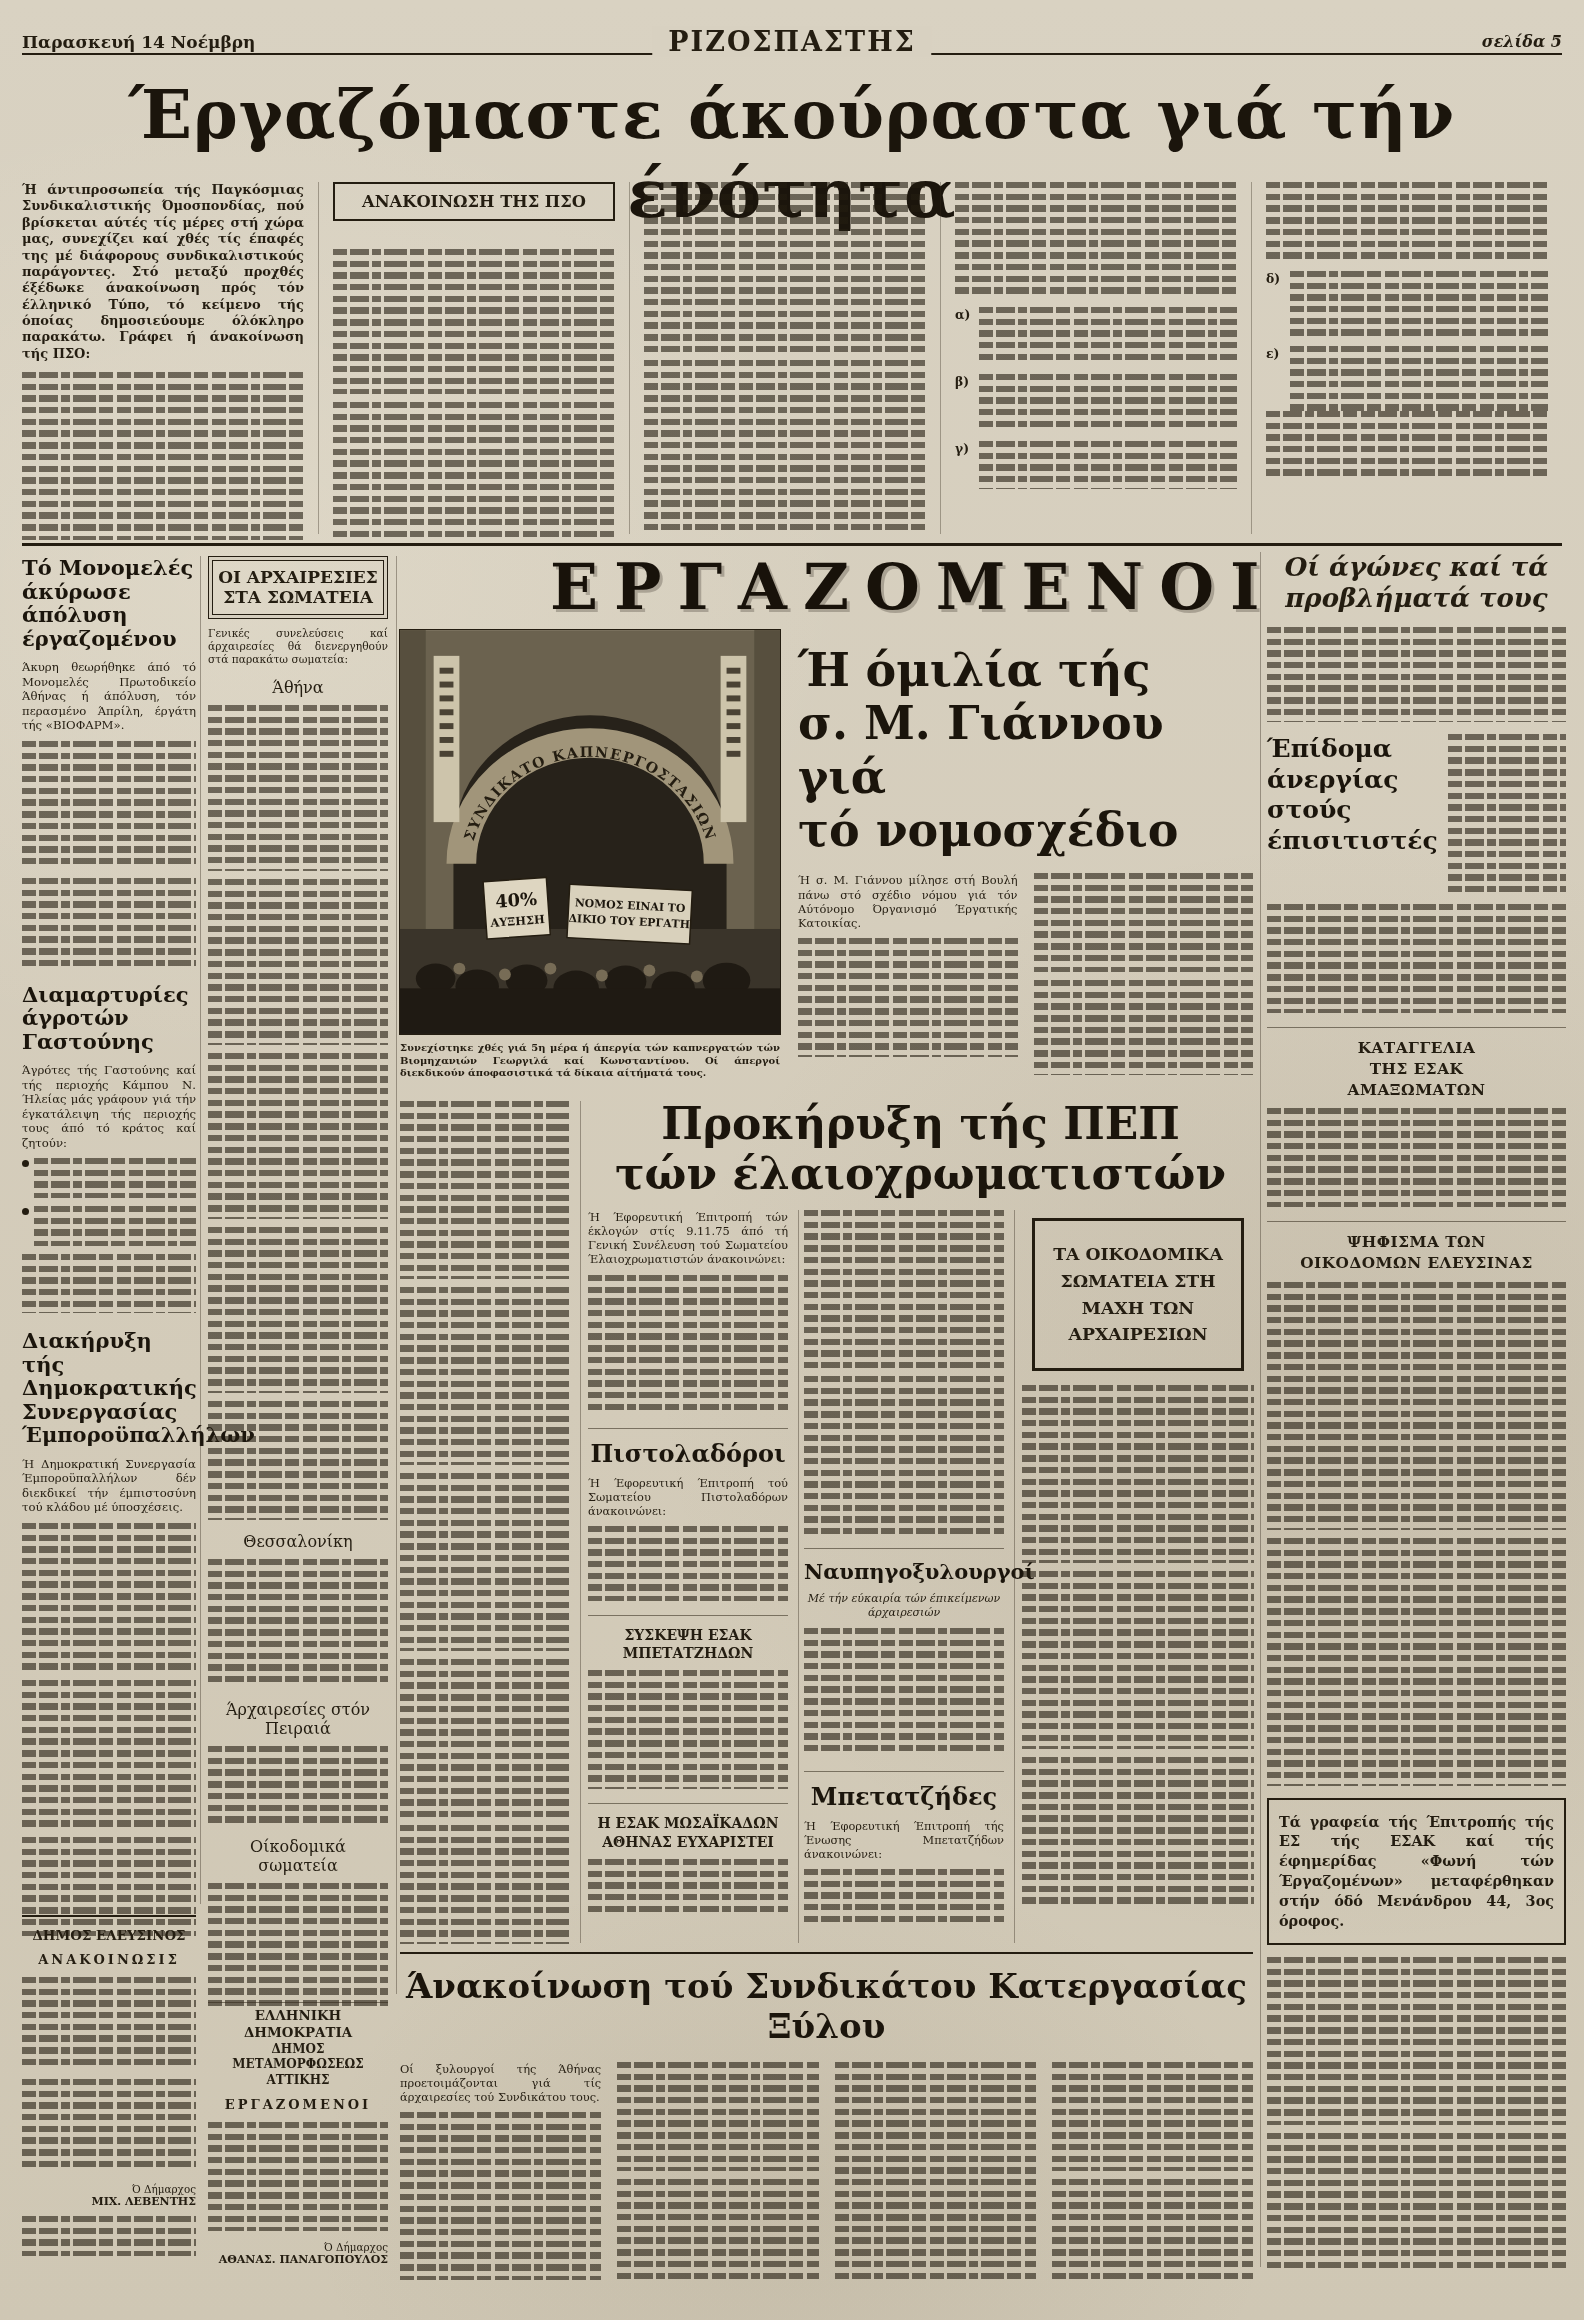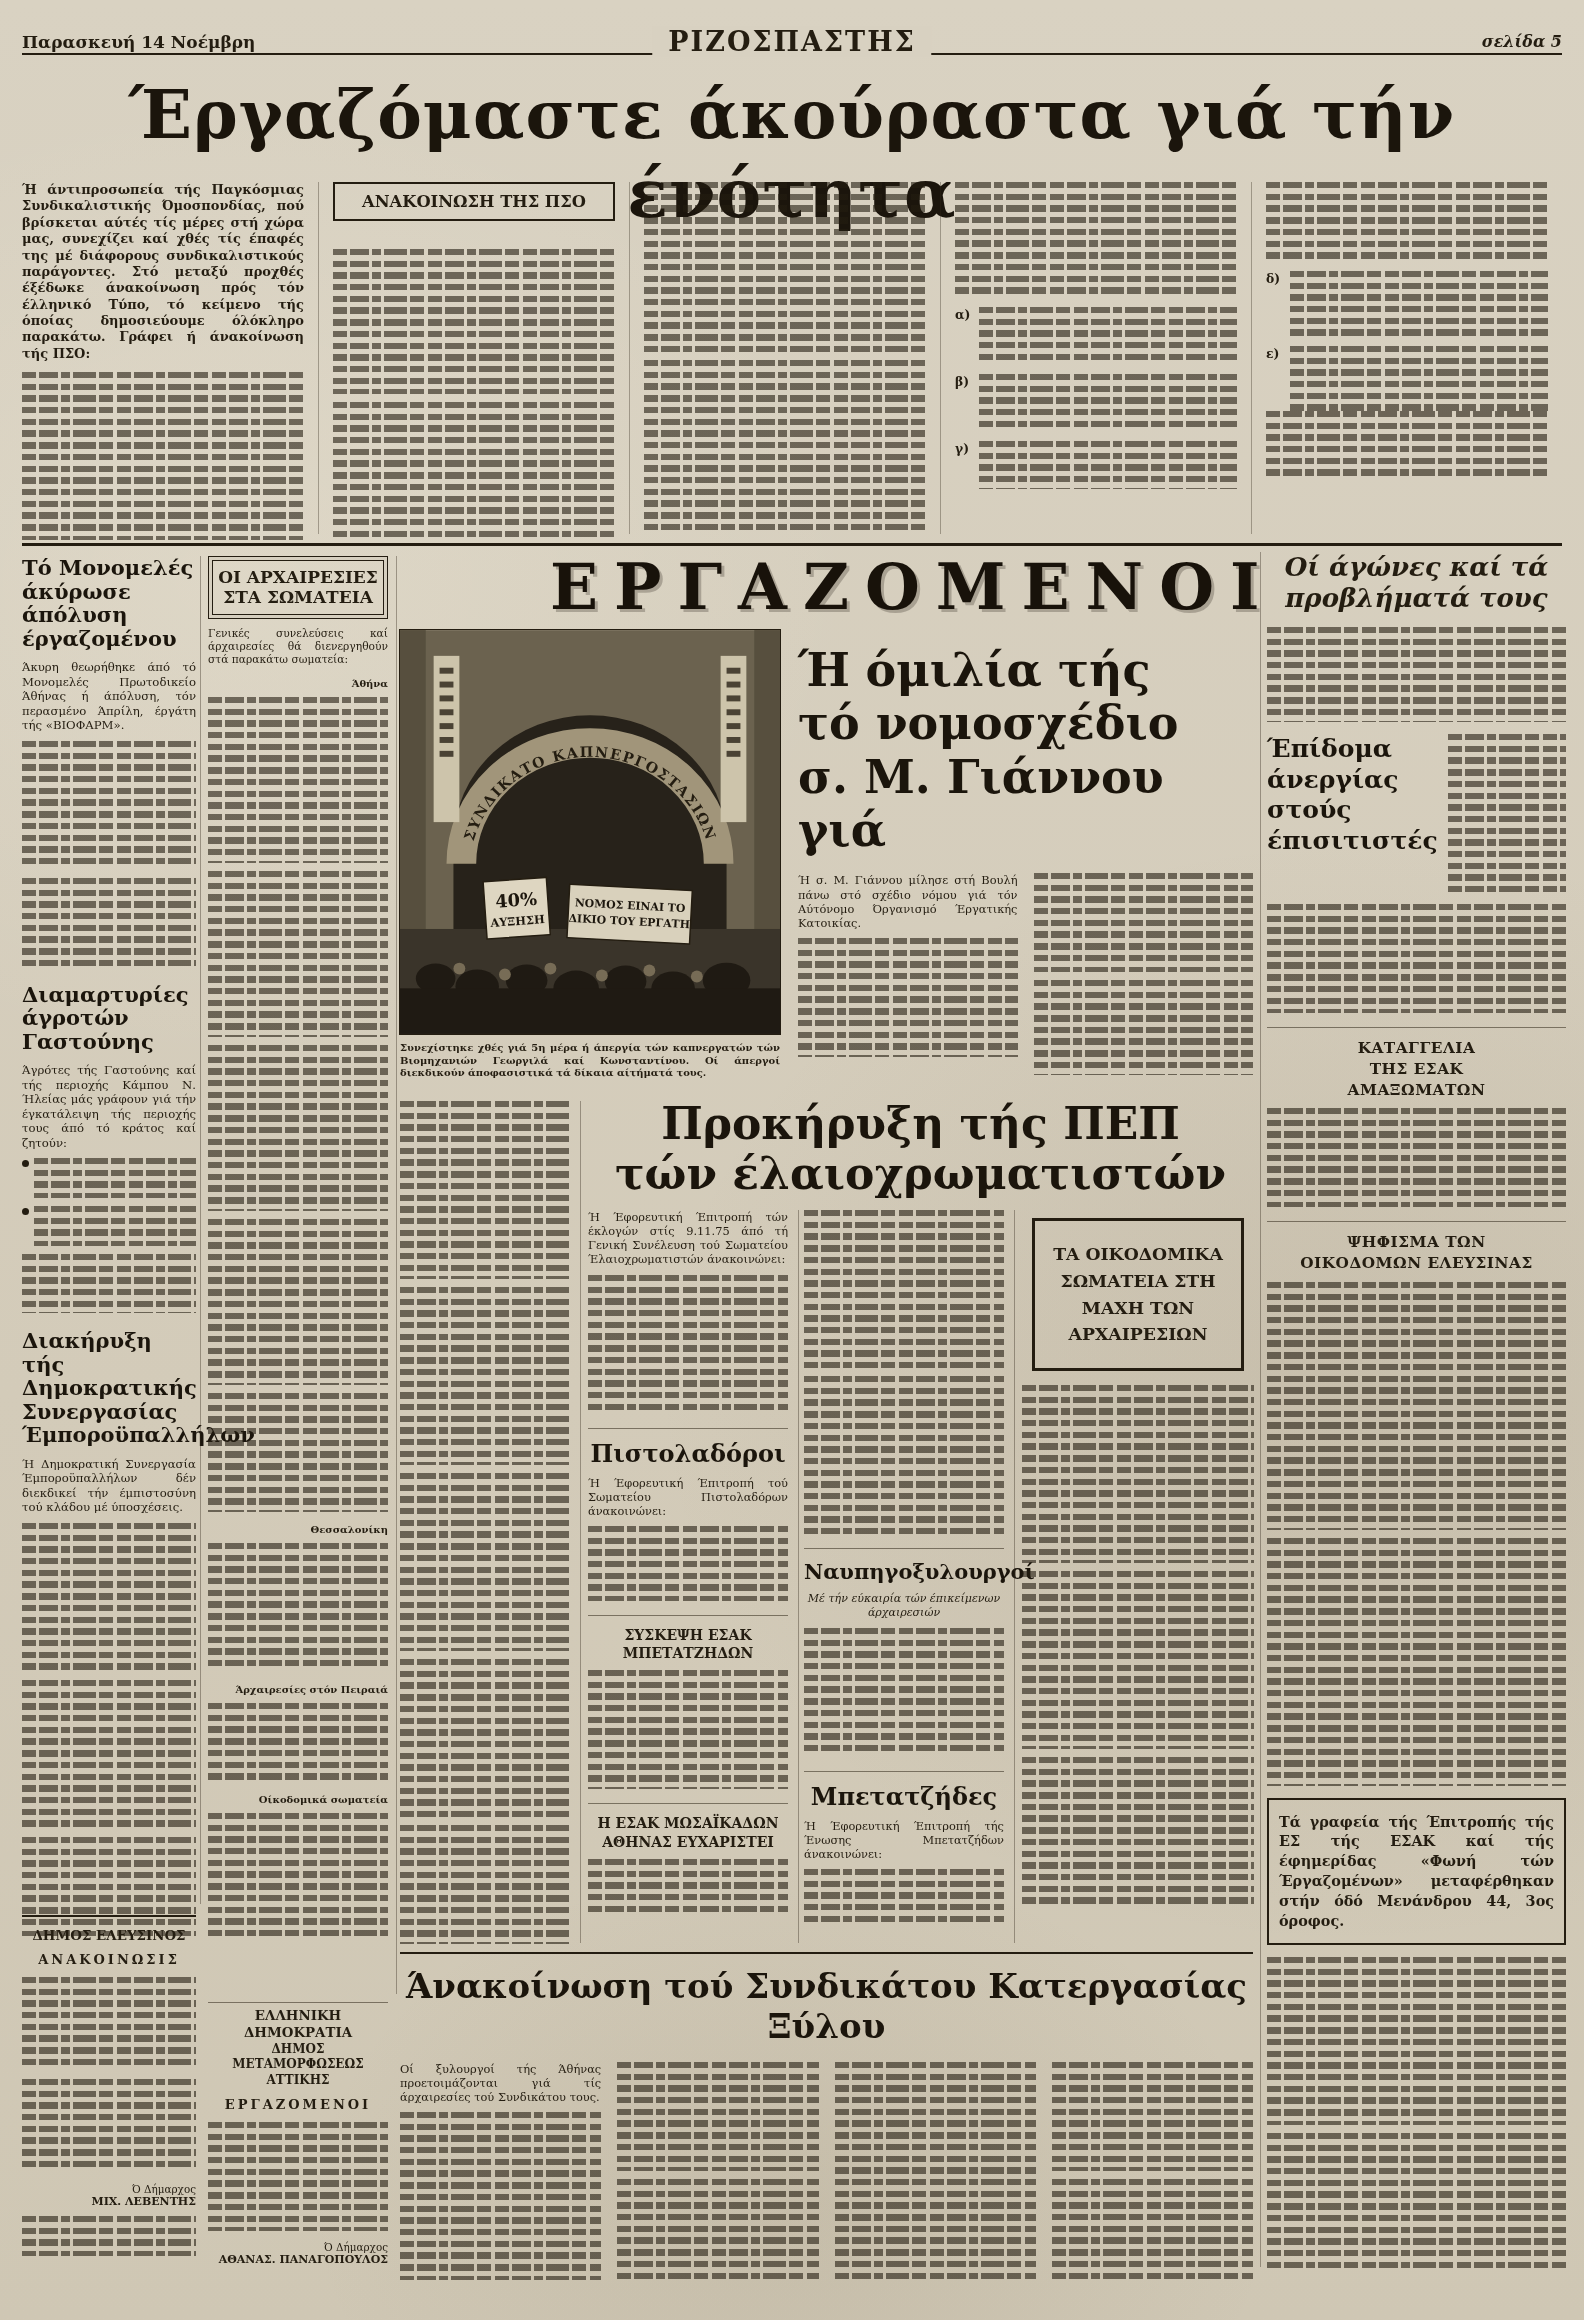--- a/index.html
+++ b/index.html
@@ -47,21 +47,21 @@
   .h-left.first{margin-top:0}
   .lead{font-size:11.7px;line-height:1.24;text-align:justify;margin-bottom:8px}
   .brow{display:flex;gap:5px;margin-top:8px}
   .bdot{width:7px;height:7px;border-radius:50%;background:#241d11;margin-top:2px;flex:0 0 7px}
   .brow .ft{flex:1}
   
   .somcol{position:absolute;left:208px;top:556px;width:180px}
   .som-box{border:1px solid #241d11;box-shadow:inset 0 0 0 3px #d6cfbf,inset 0 0 0 4px #241d11;
     padding:10px 4px;text-align:center;font-weight:bold;font-size:17px;line-height:1.2}
   .som-intro{font-size:10.7px;line-height:1.22;text-align:justify;margin:8px 0}
-  .som-sec{text-align:right;font-weight:bold;font-size:10px;margin:12px 0 8px}
+  .som-sec{text-align:center;font-weight:normal;font-size:16px;margin:12px 0 8px}
   
   .banner{position:absolute;left:550px;top:550px;font-size:63px;font-weight:bold;letter-spacing:16px;
     color:#18120a;text-shadow:3px 3px 0 rgba(30,24,14,.25);white-space:nowrap}
   
   .photo-wrap{position:absolute;left:400px;top:630px;width:380px}
   .photo-svg{display:block;width:380px;height:404px;outline:1px solid #241d11}
   .caption{margin-top:8px;font-size:10px;line-height:1.26;text-align:justify;font-weight:bold}
   
   .aoek{position:absolute;left:798px;top:644px;width:455px}
   .aoek-line{font-size:46px;line-height:1.16;font-weight:bold;color:#1b150c}
@@ -274,22 +274,22 @@
         <circle cx="204" cy="349" r="6"></circle>
           <circle cx="252" cy="344" r="6"></circle>
           <circle cx="300" cy="350" r="6"></circle>
       </g>
     </svg>
     <p class="caption">Συνεχίστηκε χθές γιά 5η μέρα ή άπεργία τών καπνεργατών τών Βιομηχανιών Γεωργιλά καί Κωνσταντίνου. Οί άπεργοί διεκδικούν άποφασιστικά τά δίκαια αίτήματά τους.</p>
   </div>
 
   <div class="aoek">
     <div class="aoek-line">Ή όμιλία τής</div>
+    <div class="aoek-line">σ. Μ. Γιάννου γιά</div>
     <div class="aoek-line">τό νομοσχέδιο</div>
-    <div class="aoek-line">σ. Μ. Γιάννου γιά</div>
     <div class="aoek-cols">
       <div>
         <p class="body-sm">Ή σ. Μ. Γιάννου μίλησε στή Βουλή πάνω στό σχέδιο νόμου γιά τόν Αύτόνομο Όργανισμό Έργατικής Κατοικίας.</p>
         <div class="ft" style="height:119px"></div>
       </div>
       <div>
         <div class="ft" style="height:99px"></div>
         <div class="ft" style="height:95px"></div>
       </div>
     </div>

